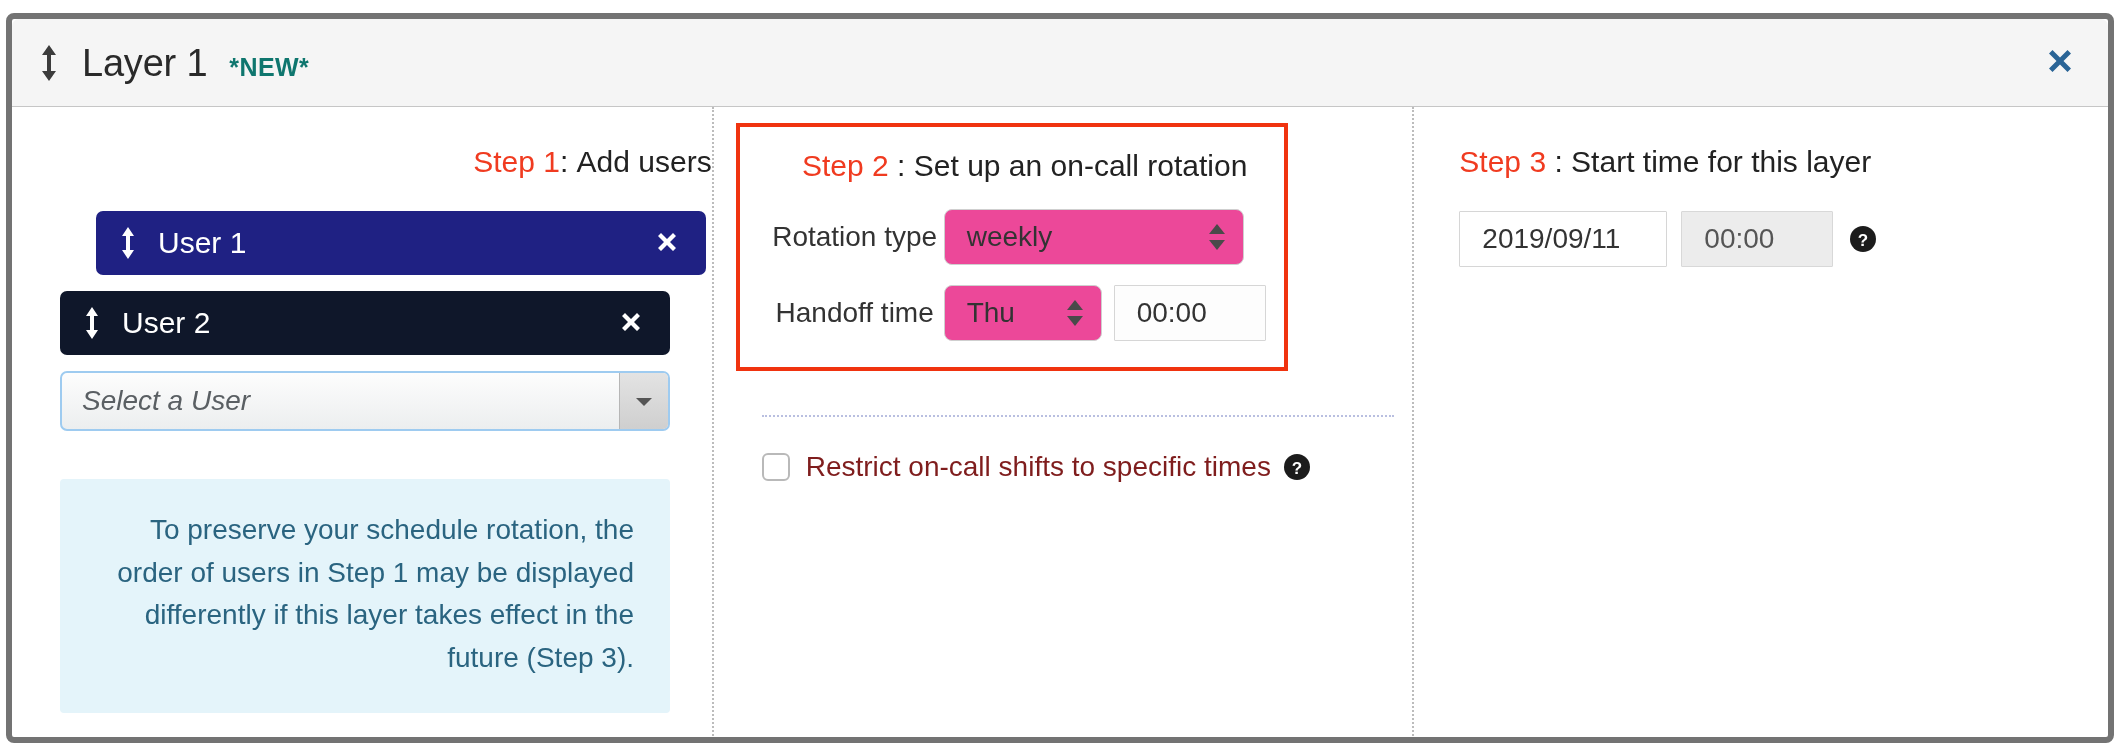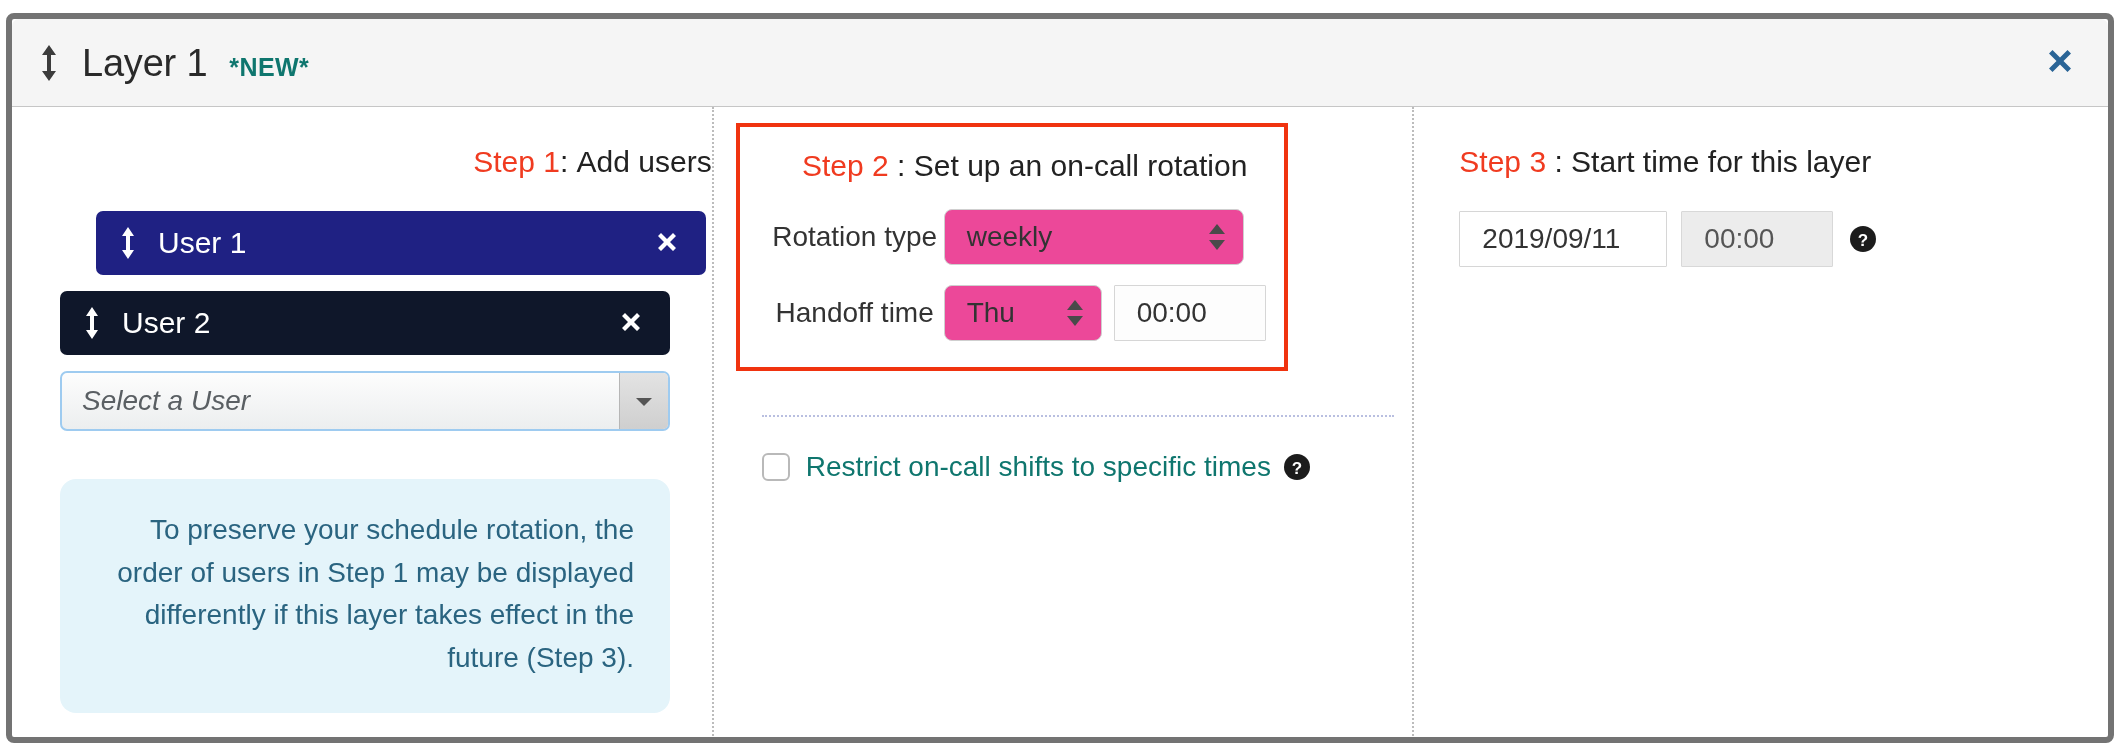--- a/index.html
+++ b/index.html
@@ -191,21 +191,21 @@
     align-items: center;
     justify-content: center;
   }
 
   
   .info-box {
     width: 610px;
     margin-top: 48px;
     box-sizing: border-box;
     background: #e4f4fa;
-    border-radius: 16px;
+    border-radius: 4px;
     padding: 30px 36px 34px 44px;
   }
   .info-text {
     font-size: 28px;
     line-height: 1.52;
     color: #2a6480;
     margin: 0;
     max-width: 530px;
   }
 
@@ -301,21 +301,21 @@
     box-sizing: border-box;
     border: 2px solid #b9b9b9;
     border-radius: 6px;
     background: #ffffff;
     flex: none;
     cursor: pointer;
   }
   .check-label {
     margin-left: 16px;
     font-size: 28px;
-    color: #0f766e;
+    color: #7f1d1d;
     line-height: 1;
   }
   .help-icon {
     margin-left: 12px;
     width: 28px;
     height: 28px;
     display: block;
     cursor: pointer;
   }
 

